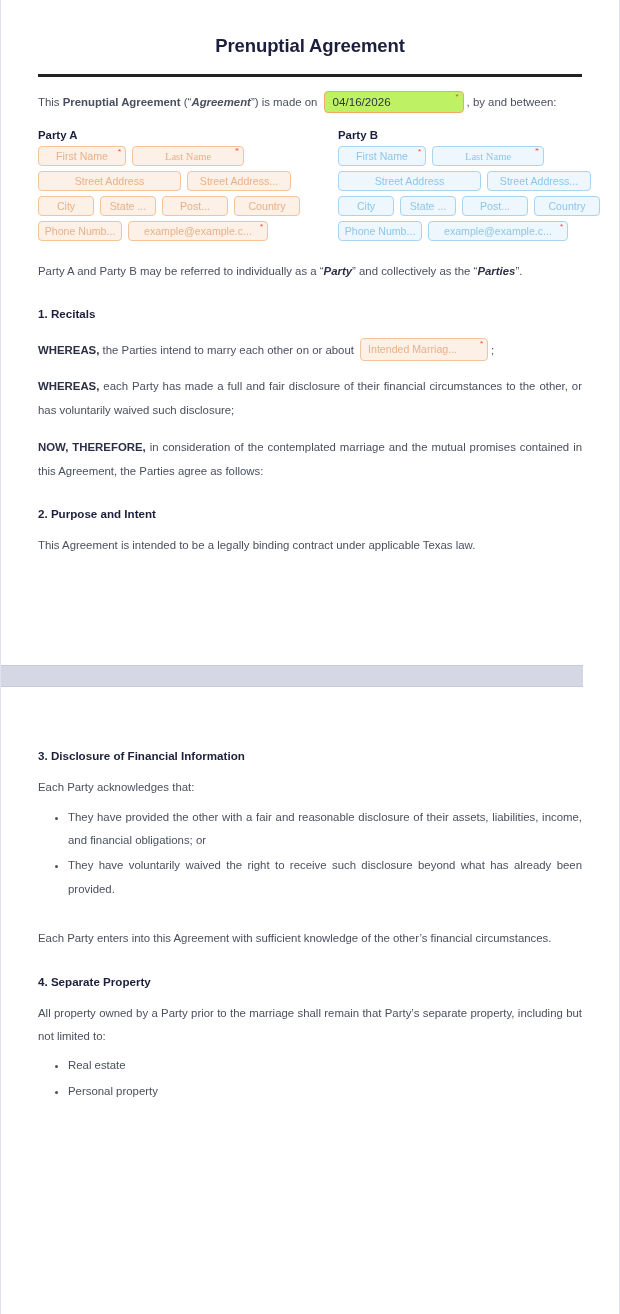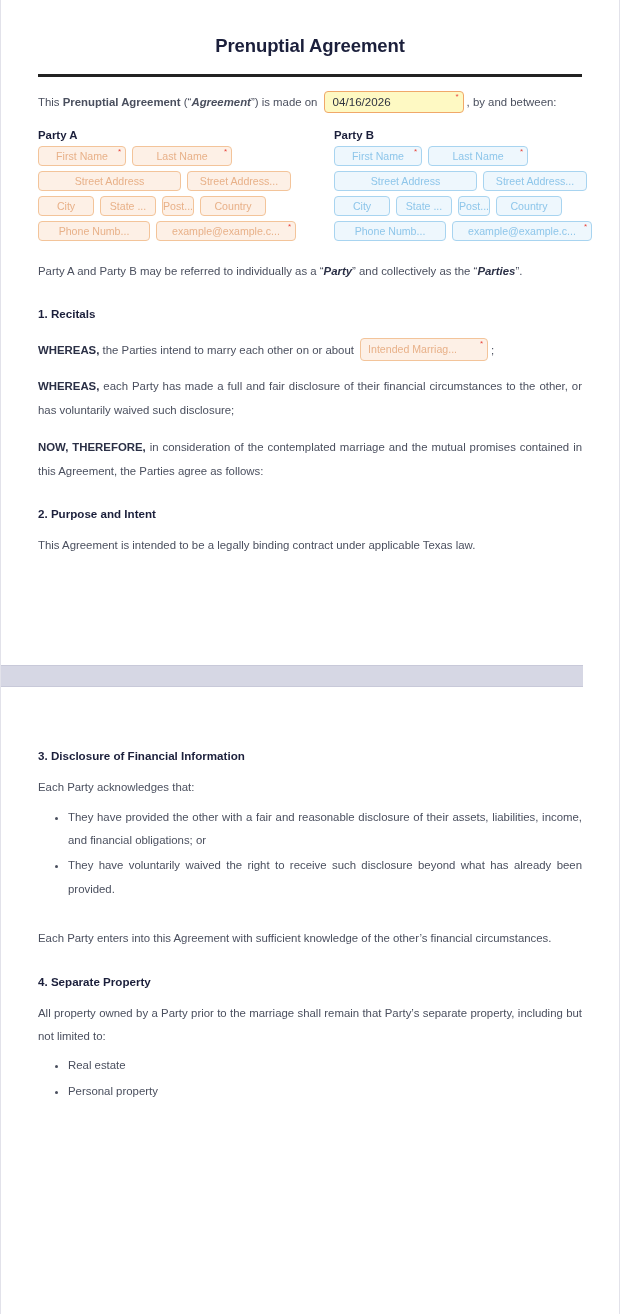--- a/index.html
+++ b/index.html
@@ -148,34 +148,34 @@
     color: #e8453c;
     font-size: 8px;
     position: absolute;
     top: 1px;
     right: 4px;
     line-height: 1;
   }
 
   
   .w-first { width: 88px; }
-  .w-last  { width: 100px; }
+  .w-last  { width: 112px; font-family: Liberation Serif, serif; }
   .w-street1 { width: 143px; }
   .w-street2 { width: 104px; }
   .w-city  { width: 56px; }
   .w-state { width: 56px; }
-  .w-post  { width: 32px; }
+  .w-post  { width: 66px; }
   .w-country { width: 66px; }
-  .w-phone { width: 112px; }
+  .w-phone { width: 84px; }
   .w-email { width: 140px; }
 
   .date-field {
     width: 140px;
     height: 22px;
-    background: #fef9c3;
+    background: #bef264;
     border: 1px solid #f0a86a;
     border-radius: 4px;
     color: #2f3340;
     font-size: 11.6px;
     display: inline-flex;
     align-items: center;
     padding: 0 8px;
     position: relative;
     margin: 0 3px;
     cursor: text;

